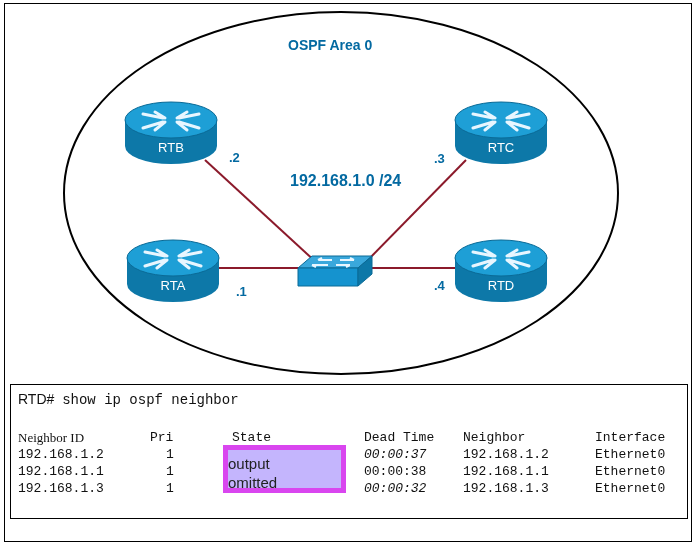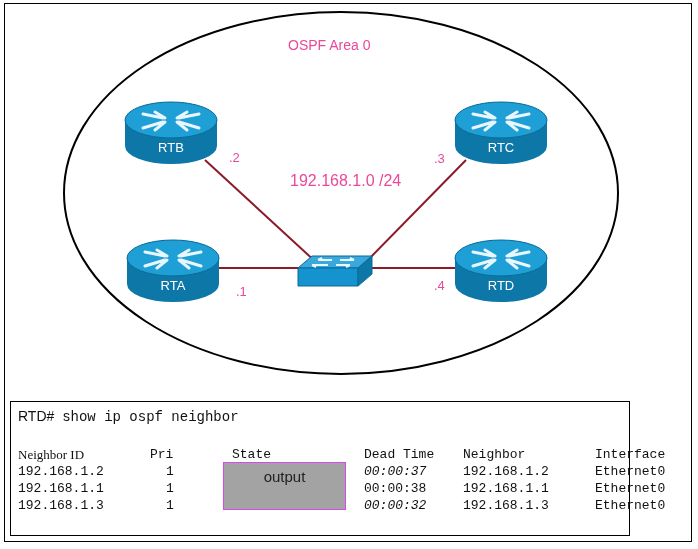--- a/index.html
+++ b/index.html
@@ -1,24 +1,24 @@
 <!DOCTYPE html>
 <html><head>
 <meta charset="utf-8">
 <style>
   html, body { margin: 0; padding: 0; background: #ffffff; }
   body { width: 698px; height: 549px; position: relative; overflow: hidden; font-family: "Liberation Sans", sans-serif; }
   #frame { position: absolute; left: 4px; top: 3px; width: 688px; height: 539px; border: 1px solid #000; box-sizing: border-box; }
   #diagram { position: absolute; left: 0; top: 0; }
-  .lbl { position: absolute; font-family: "Liberation Sans", sans-serif; font-weight: normal; font-size: 13px; color: #ec4899; white-space: nowrap; text-align: right; }
-  #term { position: absolute; left: 10px; top: 401px; width: 620px; height: 135px; border: 1px solid #000; box-sizing: border-box; background: #fff; }
+  .lbl { position: absolute; font-family: "Liberation Sans", sans-serif; font-weight: bold; font-size: 13px; color: #0369a1; white-space: nowrap; text-align: right; }
+  #term { position: absolute; left: 10px; top: 384px; width: 678px; height: 135px; border: 1px solid #000; box-sizing: border-box; background: #fff; }
   .mono { font-family: "Liberation Mono", monospace; font-size: 13px; color: #111; position: absolute; white-space: pre; }
   .prompt { font-family: "Liberation Sans", sans-serif; font-size: 14px; }
   .cmd { font-family: "Liberation Mono", monospace; font-size: 14px; }
-  #omitted { position: absolute; left: 212px; top: 60px; width: 123px; height: 48px; background: #a3a3a3; border: 1px solid #d946ef; box-sizing: border-box; font-family: "Liberation Sans", sans-serif; font-size: 15px; color: #222; text-align: center; line-height: 19px; padding-top: 4px; }
+  #omitted { position: absolute; left: 212px; top: 60px; width: 123px; height: 48px; background: #c4b5fd; border: 5px solid #d946ef; box-sizing: border-box; font-family: "Liberation Sans", sans-serif; font-size: 15px; color: #222; line-height: 19px; padding-top: 4px; }
   .rlabel { font-family: "Liberation Sans", sans-serif; font-size: 13px; fill: #ffffff; }
 </style>
 </head>
 <body>
 
 <div id="frame"></div>
 
 <svg id="diagram" width="698" height="400">
   <defs>
     <g id="router-shape">
@@ -96,14 +96,15 @@
   <div>
     <div class="mono" style="left:7px; top:96px;">192.168.1.3</div>
     <div class="mono" style="left:155px; top:96px;">1</div>
     <div class="mono" style="left:353px; top:96px;font-style:italic;">00:00:32</div>
     <div class="mono" style="left:452px; top:96px;">192.168.1.3</div>
     <div class="mono" style="left:584px; top:96px;">Ethernet0</div>
   </div>
 
   <div id="omitted">
     <div>output</div>
+    <div>omitted</div>
   </div>
 </div>
 
 </body></html>

